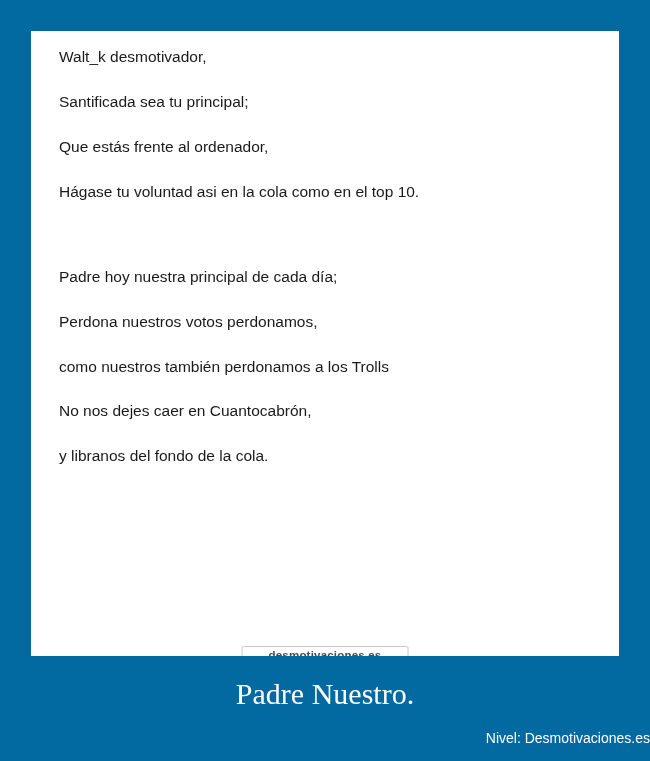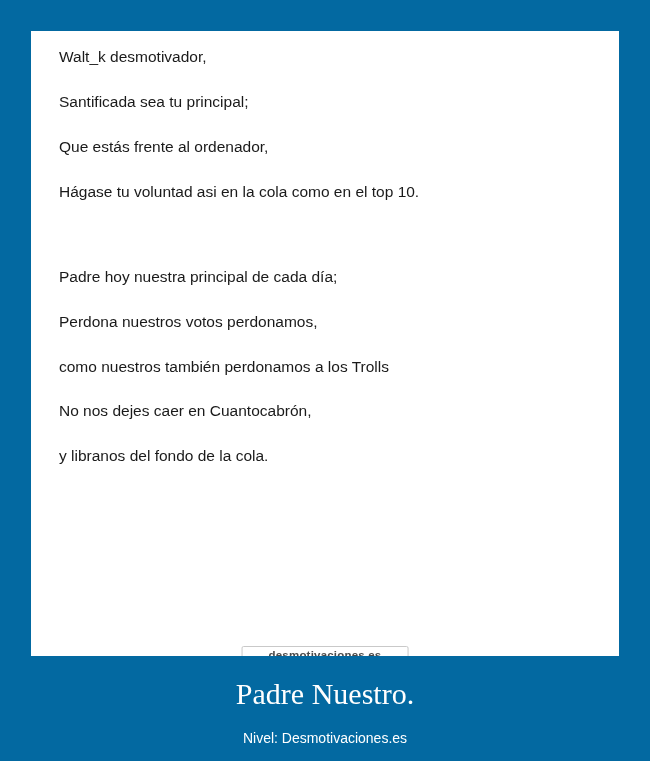--- a/index.html
+++ b/index.html
@@ -79,20 +79,21 @@
     margin: 0;
     line-height: 1.15;
     font-weight: normal;
   }
   .caption-sub {
     font-family: "Liberation Sans", sans-serif;
     font-size: 14px;
     color: #ffffff;
     margin: 18px 0 0 0;
     line-height: 1.2;
+    text-align: right;
   }
 </style>
 </head>
 <body>
 
 <div class="poster">
 
   <div class="image-panel">
     <div class="poem">
       <p class="poem-line">Walt_k desmotivador,</p>

